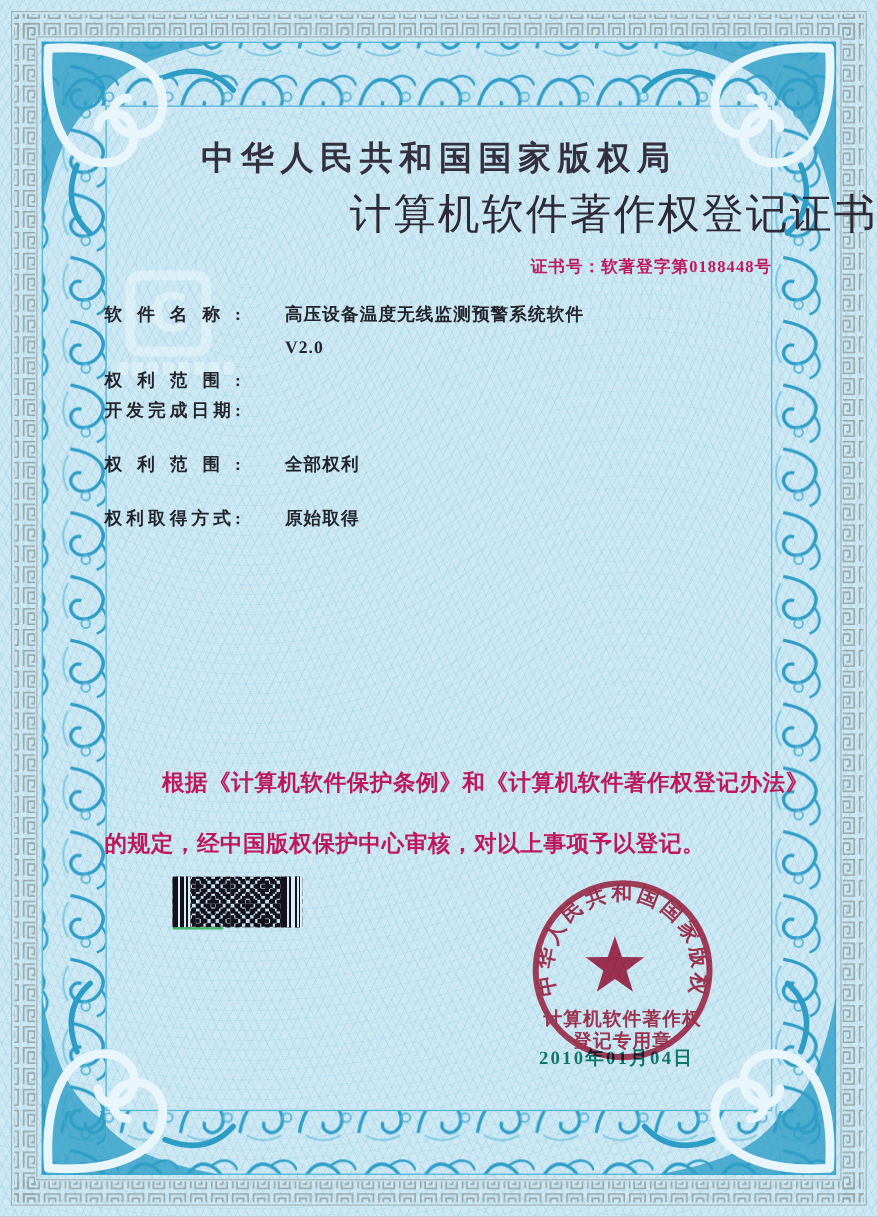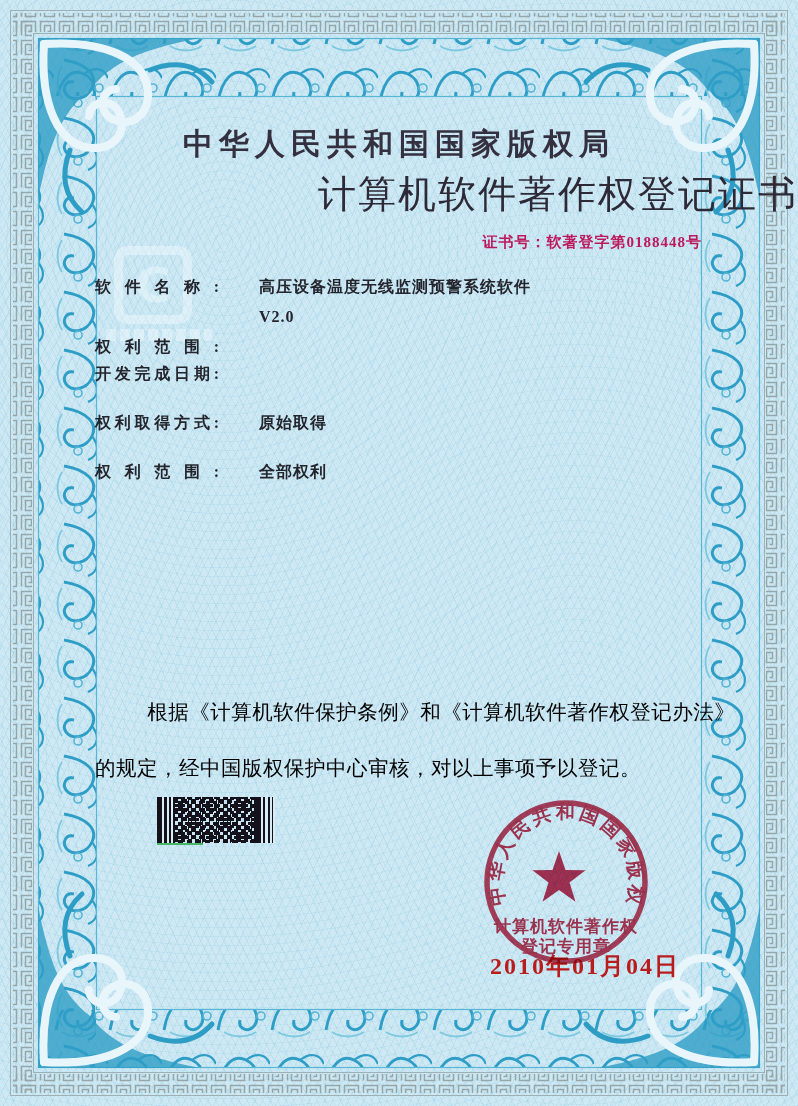--- a/index.html
+++ b/index.html
@@ -37,22 +37,22 @@
   .frow { display:flex; height:30px; line-height:30px; font-size:16px; font-weight:bold;gap:32px; }
   .frow.dates { height:24px; line-height:24px; margin-bottom:25px; }
   .frow.gap-big { margin-top:56px; }
   .flabel {
     flex:0 0 124px; text-align:justify; text-align-last:justify;
     letter-spacing:0; white-space:nowrap; overflow:visible;
   }
   .fvalue { margin-left:8px; letter-spacing:1px; white-space:pre; }
   .statement {
     position:absolute; left:95px; top:684px; width:656px;
-    font-size:20.5px; font-weight:normal; line-height:56px; text-indent:2.55em;
-    color:#000000; letter-spacing:0.5px;
+    font-size:20.5px; font-weight:bold; line-height:56px; text-indent:2.55em;
+    color:#be185d; letter-spacing:0.5px;
   }
   
   .barcode {
     position:absolute; left:157px; top:797px; width:118px; height:46px;
     background:
       repeating-conic-gradient(#14111b 0% 25%, rgba(0,0,0,0) 0% 50%) 0 0/7px 7px,
       repeating-conic-gradient(#14111b 0% 25%, rgba(0,0,0,0) 0% 50%) 3px 2px/9px 9px;
   }
   .bc-left { position:absolute; left:0; top:0; bottom:0; width:16px;
     background:linear-gradient(90deg,#14111b 0 5px,#d8edf6 5px 7px,#14111b 7px 10px,#d8edf6 10px 12px,#14111b 12px 14px,#d8edf6 14px 16px); }
@@ -60,21 +60,21 @@
     background:linear-gradient(90deg,#14111b 0 6px,#d8edf6 6px 8px,#14111b 8px 10px,#d8edf6 10px 13px,#14111b 13px 15px,#d8edf6 15px 17px,#14111b 17px 18px,#d8edf6 18px 20px); }
   .scan-line { position:absolute; left:157px; top:843px; width:46px; height:2px; background:#2fae4e; opacity:.85; }
 
   .seal { position:absolute; left:468px; top:794px; width:200px; height:180px; z-index:3;
           mix-blend-mode:multiply; opacity:.93; pointer-events:none; }
   .seal .ring { font-size:19px; font-weight:bold; fill:#c22845; letter-spacing:3.5px; }
   .seal .sl1, .seal .sl2 { font-size:17px; font-weight:bold; fill:#c22845; text-anchor:middle; letter-spacing:1px; }
 
   .issue-date {
     position:absolute; left:490px; top:950px; z-index:4;
-    font-size:24px; font-weight:bold; color:#b91c1c; letter-spacing:2px;
+    font-size:17px; font-weight:bold; color:#0f766e; letter-spacing:2px;
   }
   
   .watermark { position:absolute; left:100px; top:246px; width:130px; height:112px; opacity:.5; z-index:2; pointer-events:none; }
   .wm-box { width:78px; height:78px; border:9px solid #eef8fc; border-radius:14px; margin-left:14px;
             display:flex; align-items:center; justify-content:center; }
   .wm-c { font-size:48px; font-weight:bold; color:#eef8fc; font-family:"DejaVu Sans",sans-serif; }
   .wm-sub { margin-top:5px; margin-left:6px; height:12px; width:106px; border-radius:3px;
             background:repeating-linear-gradient(90deg,#eef8fc 0 10px, rgba(0,0,0,0) 10px 14px); }
 </style>
 </head>
@@ -152,26 +152,26 @@
         <span class="flabel"></span>
         <span class="fvalue">V2.0</span>
       </div>
       <div class="frow">
         <span class="flabel">权利范围:</span>
       </div>
       <div class="frow dates">
         <span class="flabel">开发完成日期:</span>
       </div>
       <div class="frow dates">
+        <span class="flabel">权利范围:</span>
+        <span class="fvalue">全部权利</span>
+      </div>
+      <div class="frow dates">
         <span class="flabel">权利取得方式:</span>
         <span class="fvalue">原始取得</span>
-      </div>
-      <div class="frow dates">
-        <span class="flabel">权利范围:</span>
-        <span class="fvalue">全部权利</span>
       </div>
     </div>
 
     <p class="statement">根据《计算机软件保护条例》和《计算机软件著作权登记办法》的规定，经中国版权保护中心审核，对以上事项予以登记。</p>
 
     <div class="barcode">
       <div class="bc-left"></div>
       <div class="bc-right"></div>
     </div>
     <div class="scan-line"></div>

